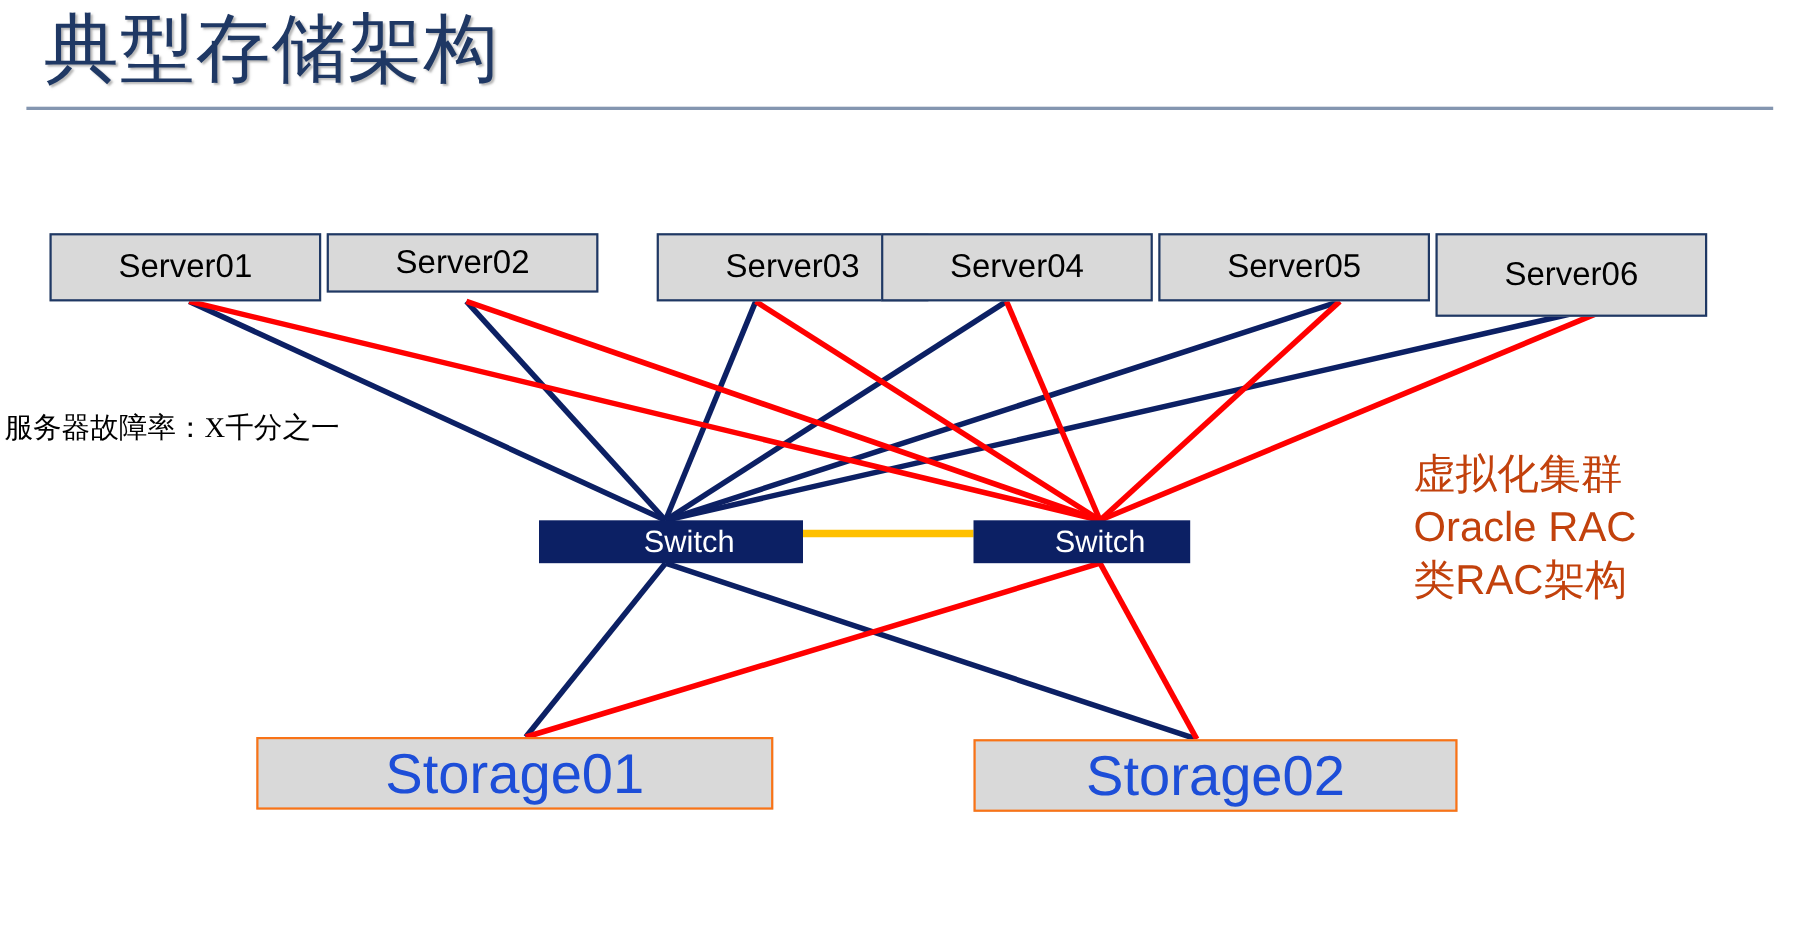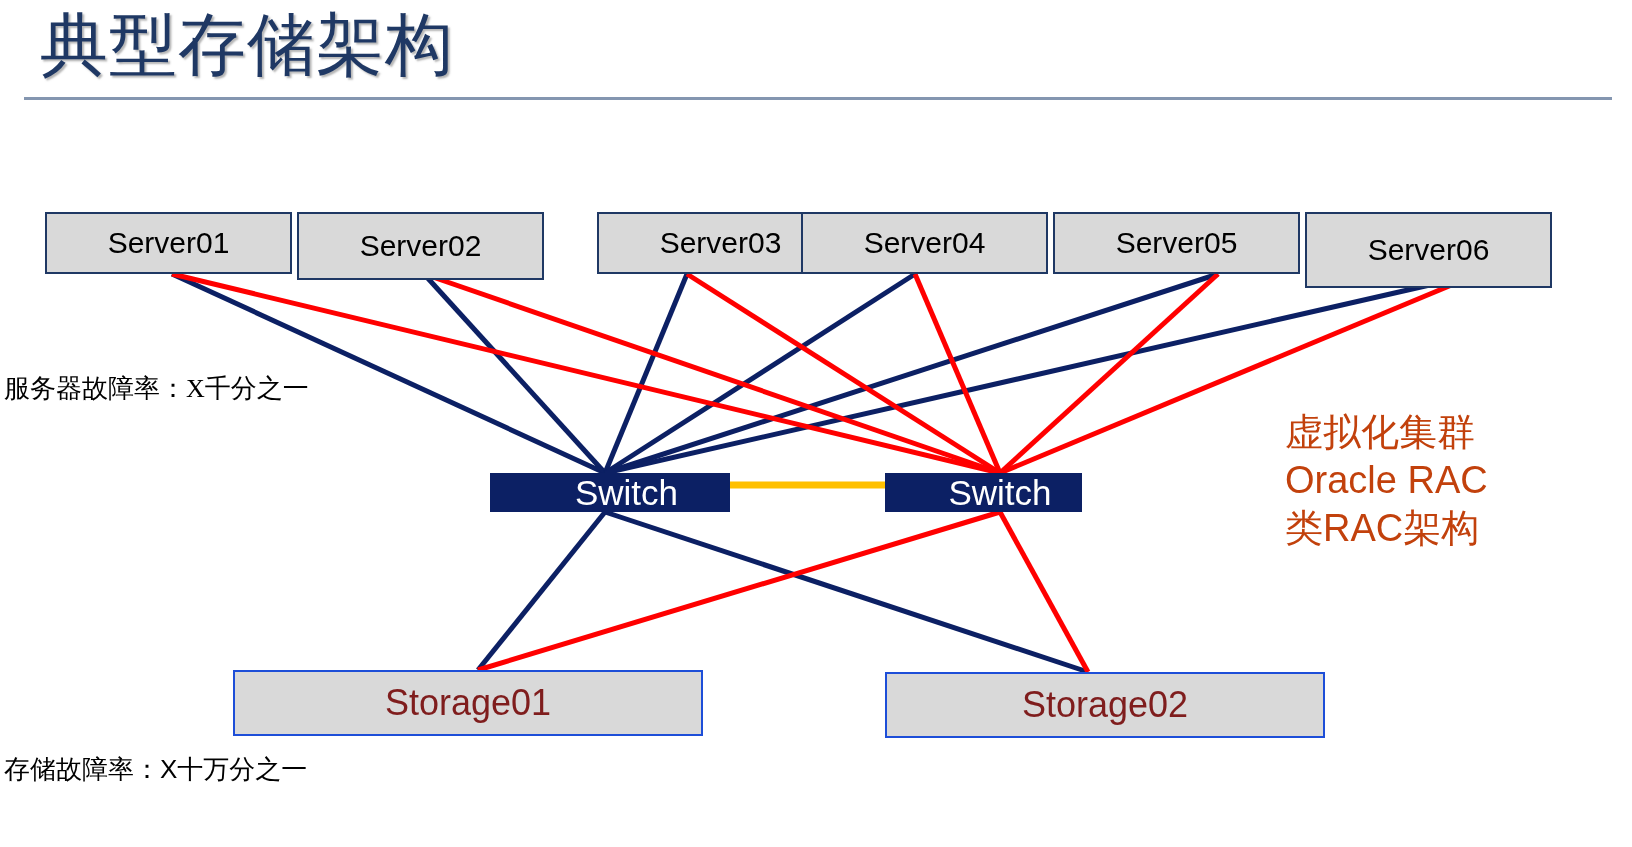--- a/index.html
+++ b/index.html
@@ -63,29 +63,29 @@
     background: #d9d9d9;
     border: 2px solid #1f3864;
     font-size: 30px;
     color: #000000;
     height: 62px;
   }
   .switch-node {
     background: #0c2064;
     border: none;
     color: #ffffff;
-    font-size: 35px;
+    font-size: 28px;
     height: 39px;
     padding-left: 33px;
   }
   .storage-node {
     background: #d9d9d9;
-    border: 2px solid #1d4ed8;
-    font-size: 36px;
-    color: #7f1d1d;
+    border: 2px solid #f97316;
+    font-size: 51px;
+    color: #1d4ed8;
     height: 66px;
   }
 
   
   .note {
     position: absolute;
     font-size: 26px;
     color: #000000;
     white-space: nowrap;
   }
@@ -125,21 +125,21 @@
       <line x1="605" y1="512" x2="1088" y2="672" stroke="#0c2064" stroke-width="5" stroke-linecap="butt"></line>
       <line x1="1000" y1="512" x2="478" y2="670" stroke="#ff0000" stroke-width="5" stroke-linecap="butt"></line>
       <line x1="1000" y1="512" x2="1088" y2="672" stroke="#ff0000" stroke-width="5" stroke-linecap="butt"></line>
       <line x1="730" y1="485" x2="885" y2="485" stroke="#ffc000" stroke-width="7" stroke-linecap="butt"></line>
     </svg>
 
   <div id="nodes">
       <div class="node server-node" style="left: 45px; top: 212px; width: 247px; height: 62px;">
         <span>Server01</span>
       </div>
-      <div class="node server-node" style="left: 297px; top: 212px; width: 247px; height: 68px;">
+      <div class="node server-node" style="left: 297px; top: 212px; width: 247px; height: 54px;">
         <span>Server02</span>
       </div>
       <div class="node server-node" style="left: 549px; top: 212px; width: 247px; height: 62px; margin-left: 48px;">
         <span>Server03</span>
       </div>
       <div class="node server-node" style="left: 801px; top: 212px; width: 247px; height: 62px;">
         <span>Server04</span>
       </div>
       <div class="node server-node" style="left: 1053px; top: 212px; width: 247px; height: 62px;">
         <span>Server05</span>
@@ -156,21 +156,20 @@
       <div class="node storage-node" style="left: 233px; top: 670px; width: 470px; height: 66px;">
         <span>Storage01</span>
       </div>
       <div class="node storage-node" style="left: 885px; top: 672px; width: 440px; height: 66px;">
         <span>Storage02</span>
       </div>
     </div>
 
   <div class="note" id="note-server" style="left:4px; top:371px;font-family:Liberation Serif, serif;">服务器故障率：X千分之一</div>
 
-  <div class="note" id="note-storage" style="left:4px; top:752px;">存储故障率：X十万分之一</div>
 
   <div id="right-note">
     <div>虚拟化集群</div>
     <div>Oracle RAC</div>
     <div>类RAC架构</div>
   </div>
 
 </div>
 
 </body></html>

